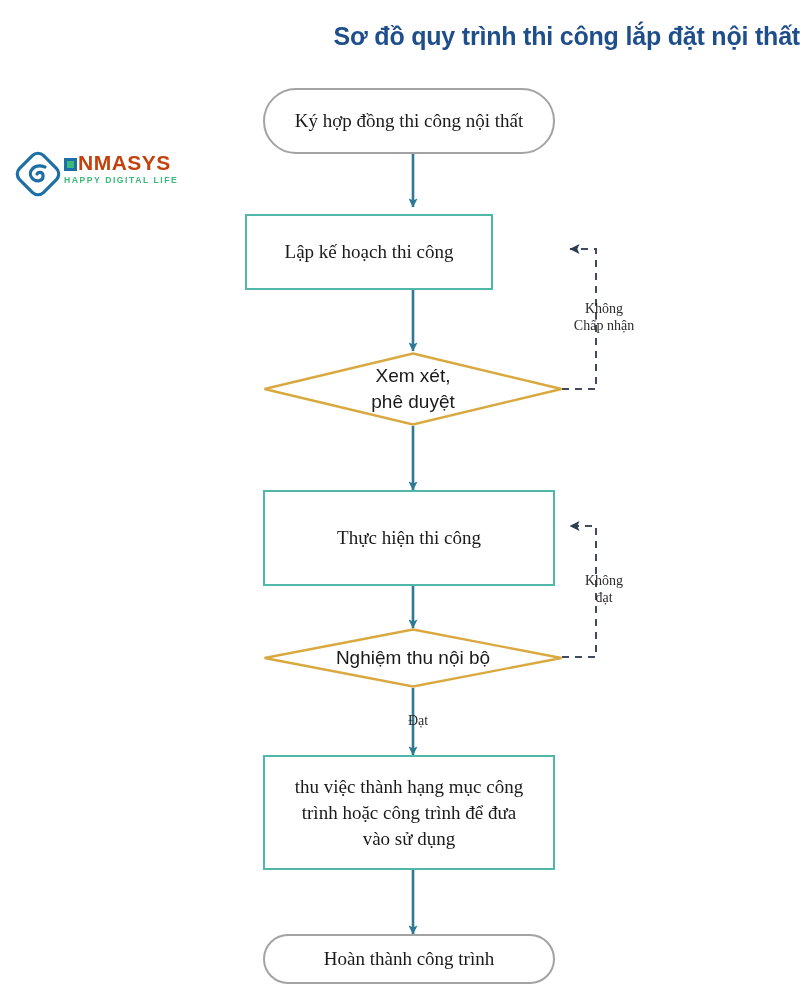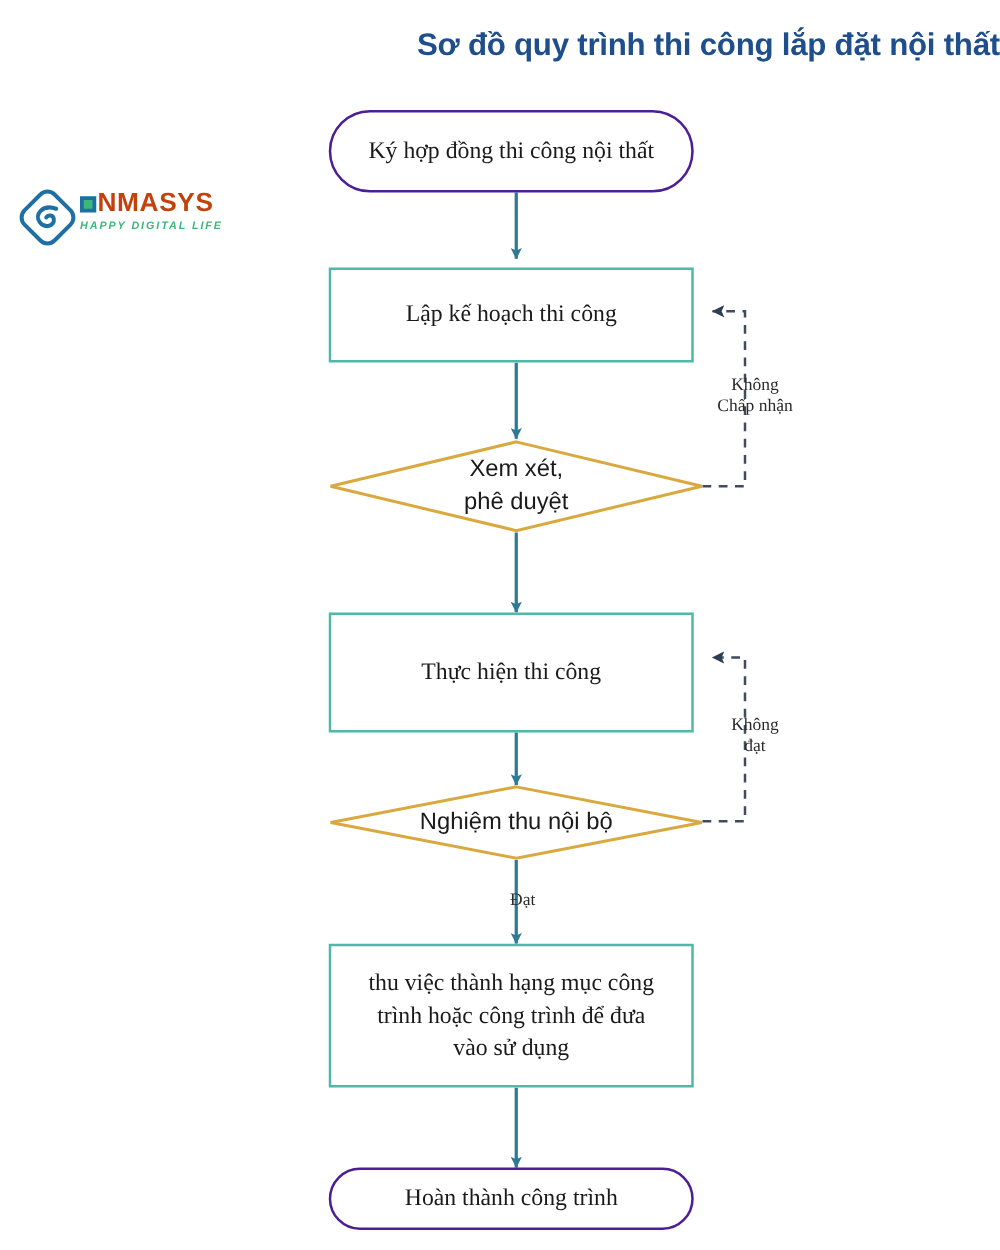--- a/index.html
+++ b/index.html
@@ -78,39 +78,38 @@
     background: #3cb878;
   }
   .logo-tag {
     font-family: "Liberation Sans", sans-serif;
     font-size: 8.6px;
     font-weight: bold;
     letter-spacing: 1.55px;
     color: #3cb878;
     line-height: 12px;
     white-space: nowrap;
-    font-style: italic;
   }
 
   
   .node {
     position: absolute;
     box-sizing: border-box;
     display: flex;
     align-items: center;
     justify-content: center;
     text-align: center;
     background: #ffffff;
     color: #1a1a1a;
     font-family: "Liberation Serif", serif;
     font-size: 19px;
     line-height: 26px;
   }
   .node.terminator {
-    border: 2px solid #4c1d95;
+    border: 2px solid #a3a3a3;
     border-radius: 34px;
   }
   .node.process {
     border: 2px solid #4fb8a8;
   }
 
   
   .decision {
     position: absolute;
   }
@@ -201,21 +200,21 @@
 
   <line x1="413" y1="870" x2="413" y2="934" stroke="#2e7a94" stroke-width="2.6" marker-end="url(#ahead)"></line>
 
   <path d="M 562 389 L 596 389 L 596 249 L 570 249" fill="none" stroke="#3e4c5e" stroke-width="2" stroke-dasharray="7,6" marker-end="url(#ahead-dash)"></path>
 
   <path d="M 562 657 L 596 657 L 596 526 L 570 526" fill="none" stroke="#3e4c5e" stroke-width="2" stroke-dasharray="7,6" marker-end="url(#ahead-dash)"></path>
 </svg>
 
 <div class="node terminator" style="left:263px; top:88px; width:292px; height:66px;">Ký hợp đồng thi công nội thất</div>
 
-<div class="node process" style="left:263px; top:214px; width:292px; height:76px;">Lập kế hoạch thi công</div>
+<div class="node process" style="left:245px; top:214px; width:248px; height:76px;">Lập kế hoạch thi công</div>
 
 <div class="decision" style="left:263px; top:352px; width:300px; height:74px;">
   <svg width="300" height="74" viewBox="0 0 300 74">
     <polygon points="150,1.5 298.5,37 150,72.5 1.5,37" fill="#ffffff" stroke="#d9a93f" stroke-width="2.4"></polygon>
   </svg>
   <div class="dtext">
     <div>
       <div>Xem xét,</div>
       <div>phê duyệt</div>
     </div>

